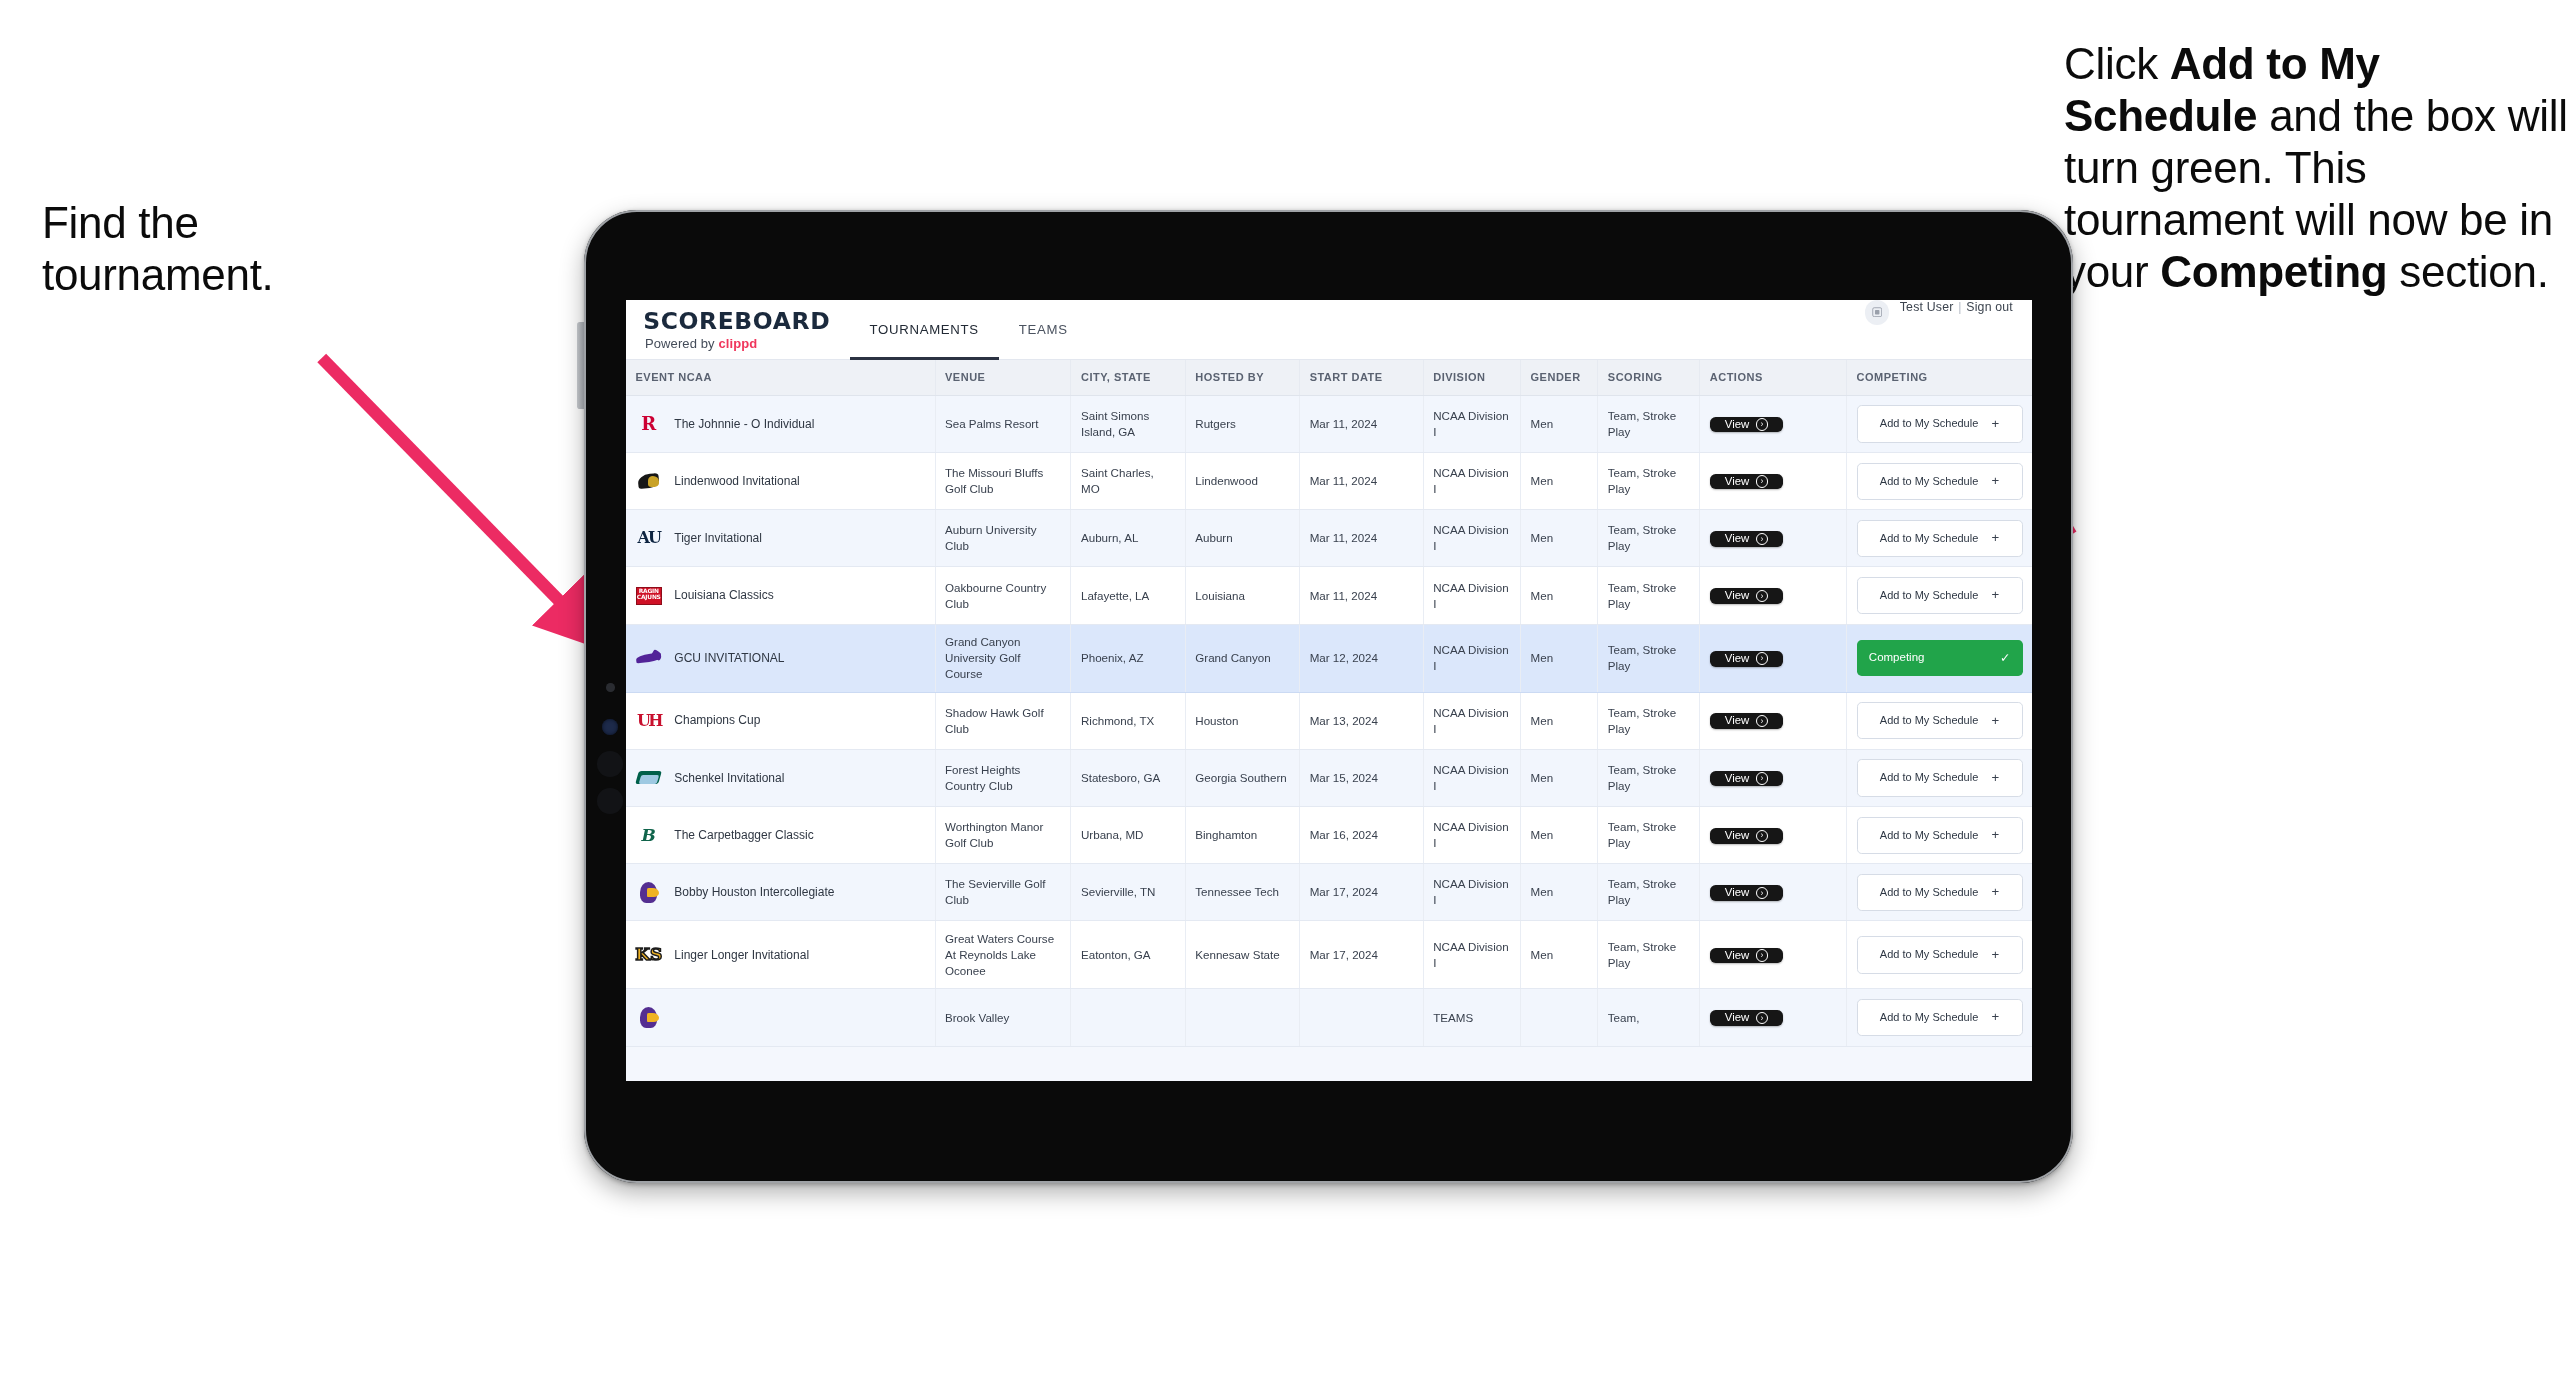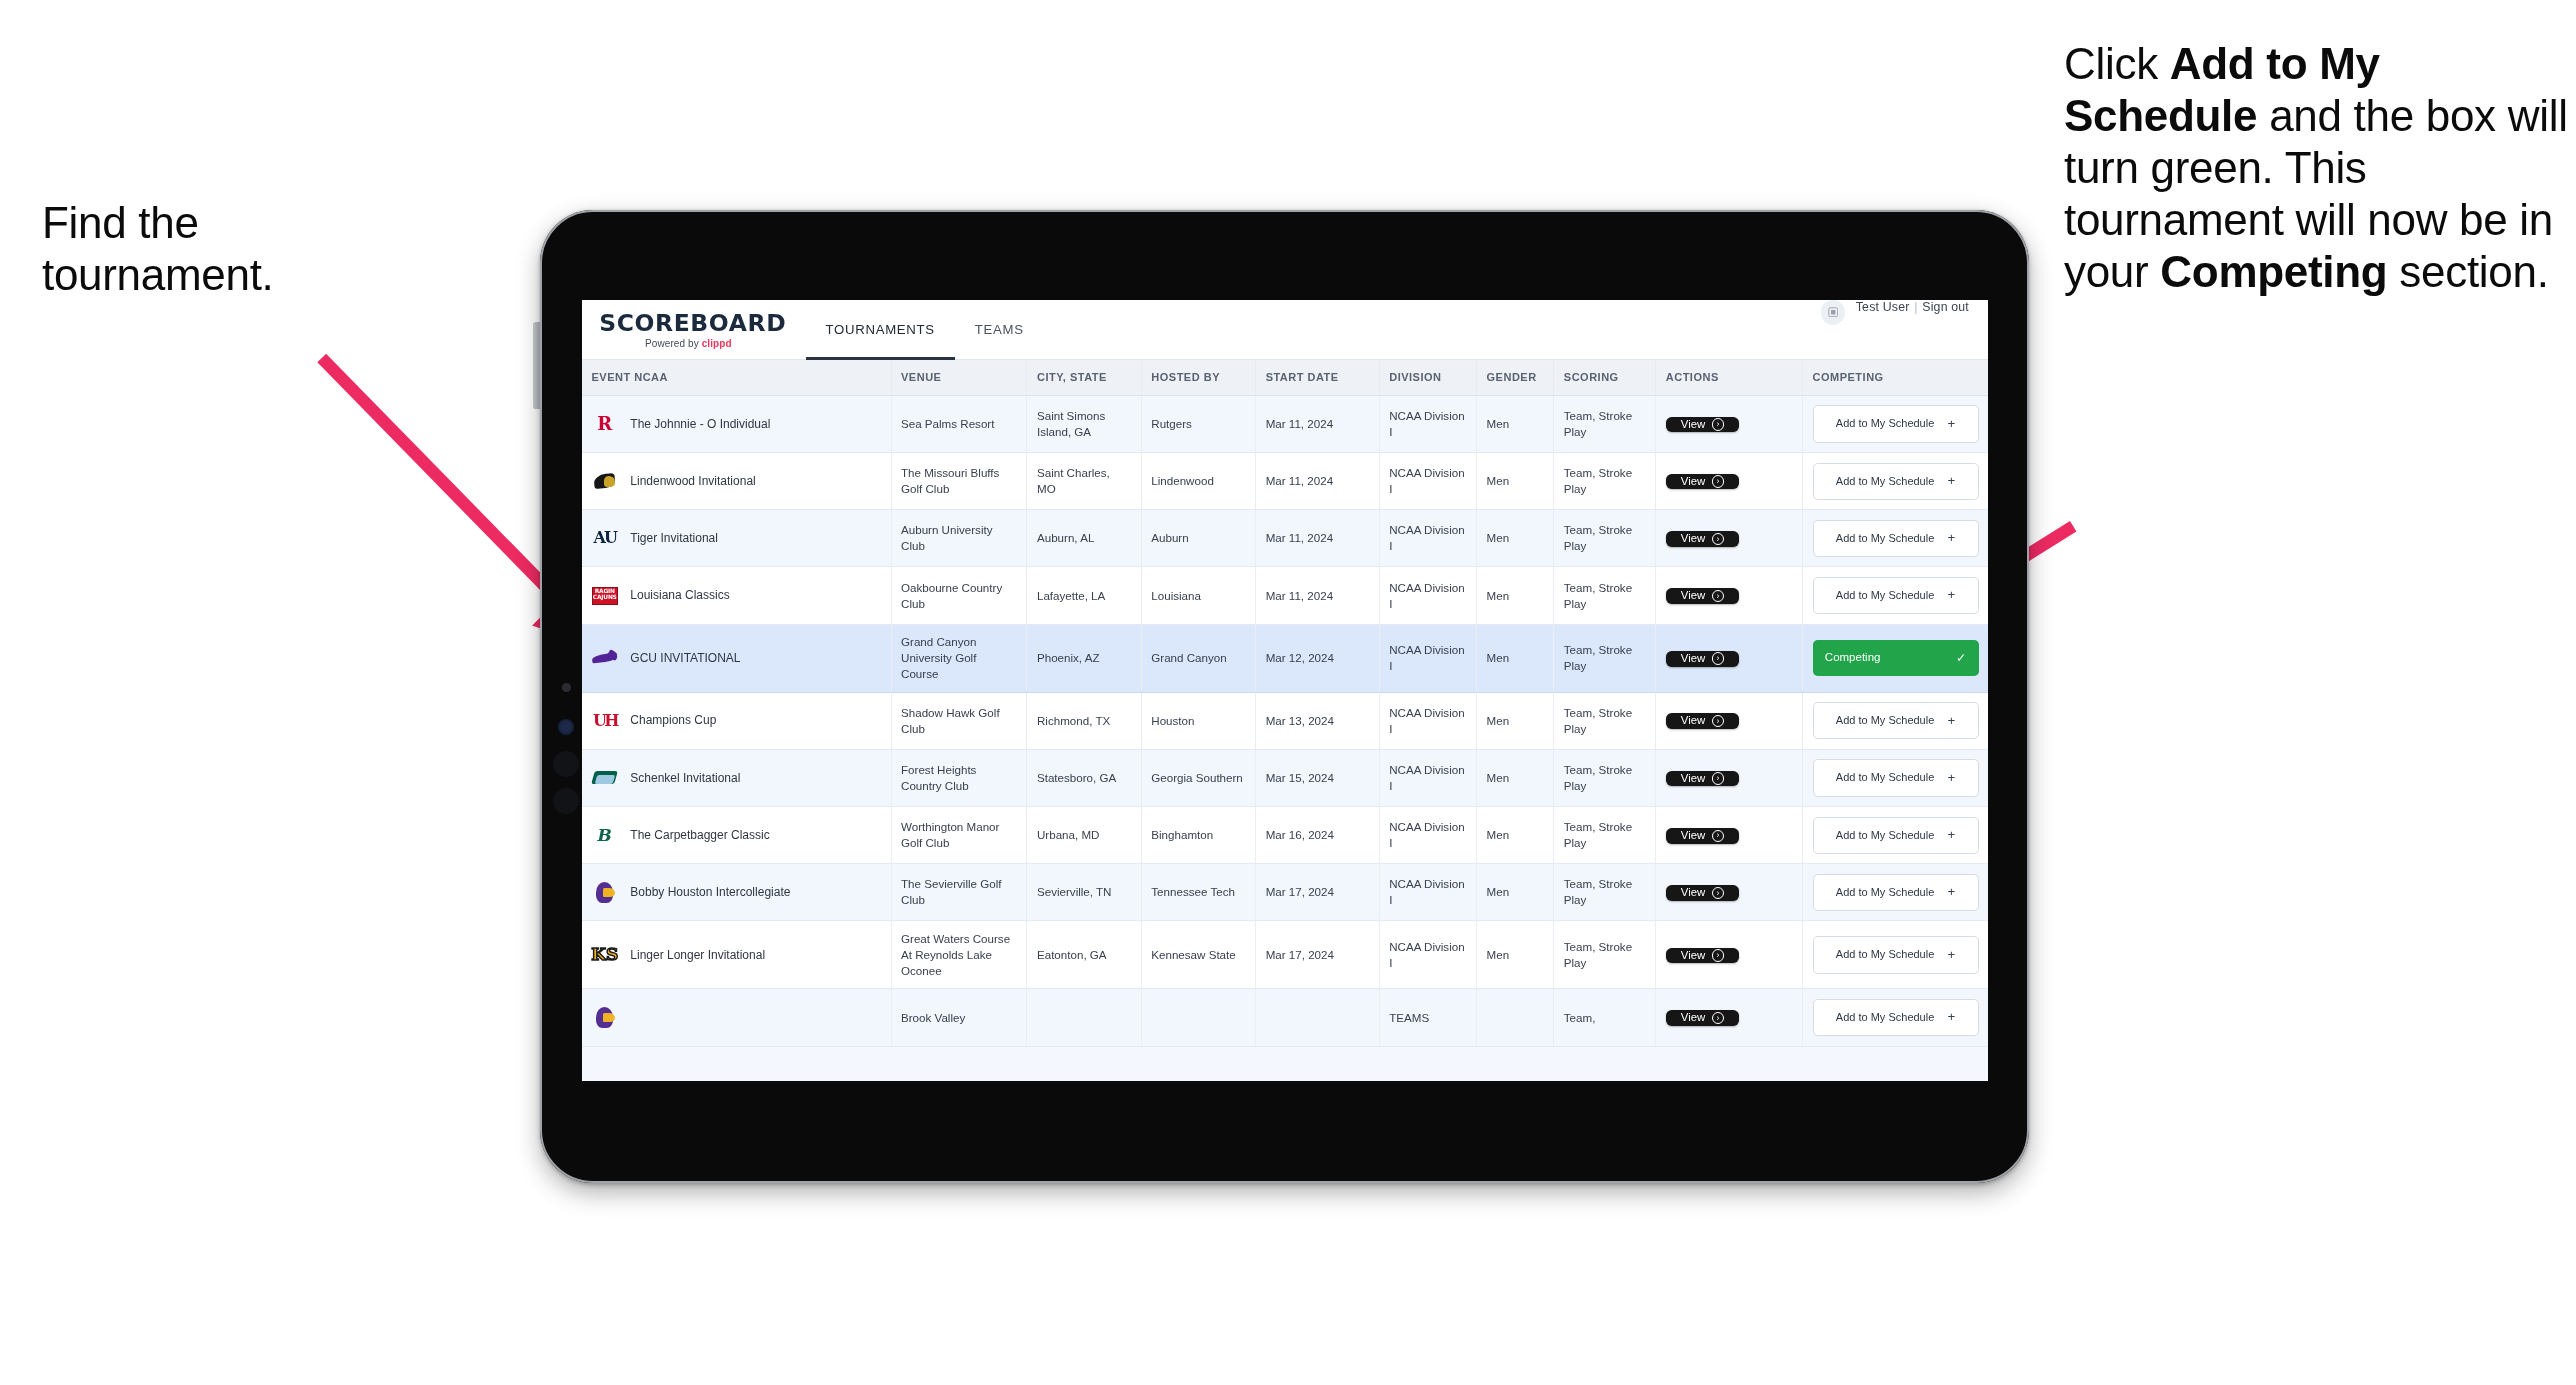--- a/index.html
+++ b/index.html
@@ -23,21 +23,21 @@
   .annot b { font-weight: 700; }
   #annot-left  { left: 42px;  top: 197px; width: 397px; }
   #annot-right { left: 2064px; top: 38px;  width: 511px; }
 
   
   .arrow-svg { position: absolute; overflow: visible; pointer-events: none; }
 
   
   #device {
     position: absolute;
-    left: 540px; top: 210px;
+    left: 584px; top: 210px;
     width: 1489px; height: 973px;
     background: #0a0a0a;
     border-radius: 53px;
     box-shadow: 0 9.5px 24.6px rgba(0,0,0,.30), 0 1.9px 4.7px rgba(0,0,0,.25);
   }
   #device-rim {
     position: absolute; inset: 0;
     border-radius: 53px;
     border: 2.8px solid #9fa2a6;
     pointer-events: none;
@@ -69,21 +69,21 @@
     height: 60px; background: #ffffff;
     border-bottom: 0.9px solid #e3e7ef;
     position: relative;
   }
   #brand { display: flex; flex-direction: column; justify-content: center; padding: 0 21px 0 19px; }
   #brand-name {
     font-size: 23px; font-weight: 800; color: #1b2a3d;
     letter-spacing: 0.6px; font-family: "DejaVu Sans", sans-serif;
     transform: scaleX(1.02);
   }
-  #brand-sub { font-size: 10px; color: #444c59; margin-top: 1.9px; letter-spacing: 0.1px; margin-left: 44px; }
+  #brand-sub { font-size: 13px; color: #444c59; margin-top: 1.9px; letter-spacing: 0.1px; }
   #brand-sub .clippd { color: #f0365c; font-weight: 800; }
 
   .nav-tabs { display: flex; align-items: stretch; }
   .nav-tab {
     display: flex; align-items: center; padding: 0 20px;
     font-size: 13.2px; color: #4b5360; letter-spacing: 0.7px;
     cursor: pointer; position: relative;
   }
   .nav-tab.active { color: #222a35; }
   .nav-tab.active::after {

